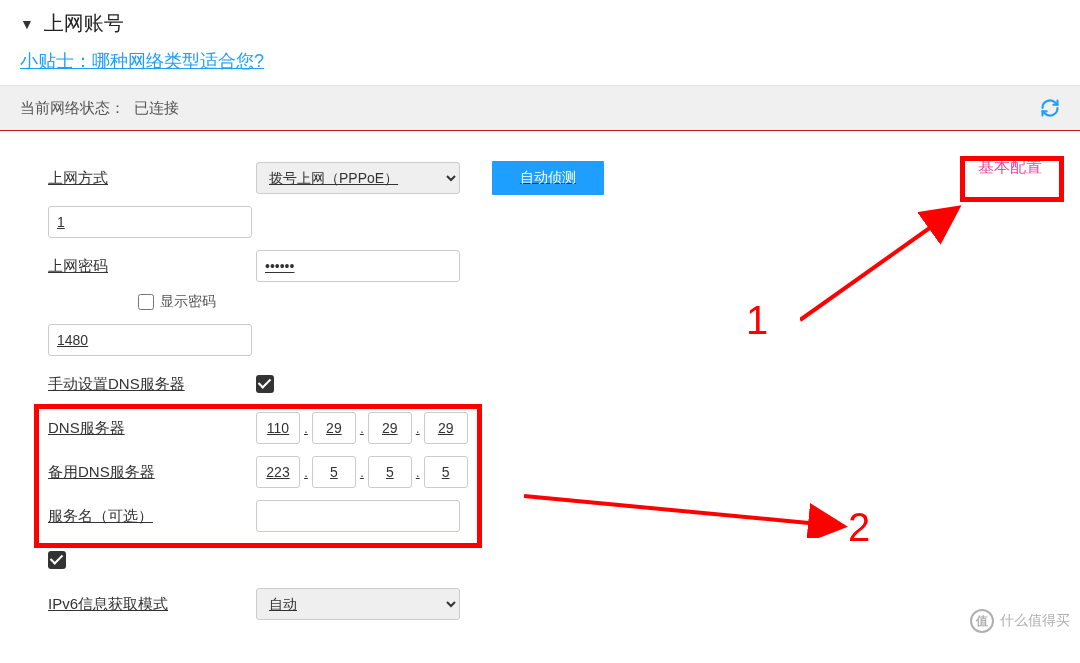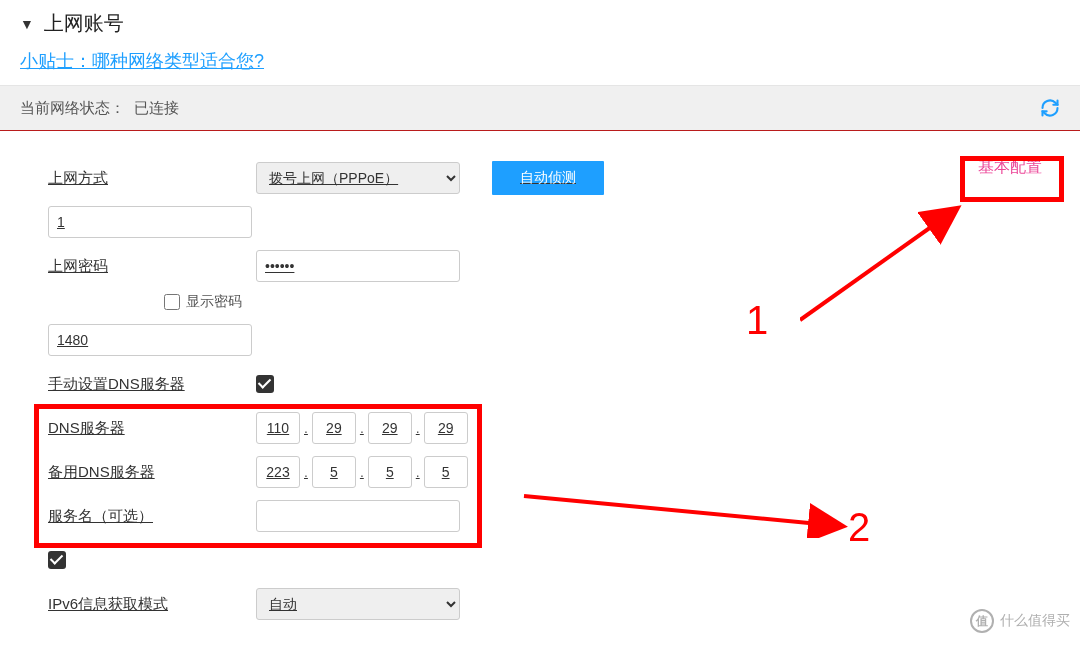--- a/index.html
+++ b/index.html
@@ -89,21 +89,21 @@
     border-radius: 1px;
     padding: 8px 28px;
     font-size: 14px;
     cursor: pointer;
     margin-left: 20px;
   }
   .show-pw-row {
     display: flex;
     align-items: center;
     gap: 6px;
-    margin-left: 116px;
+    margin-left: 90px;
     margin-bottom: 12px;
     color: #555;
   }
   .show-pw-row input { width: 16px; height: 16px; }
   .dark-checkbox {
     appearance: none;
     width: 18px;
     height: 18px;
     background: #333;
     border-radius: 3px;

